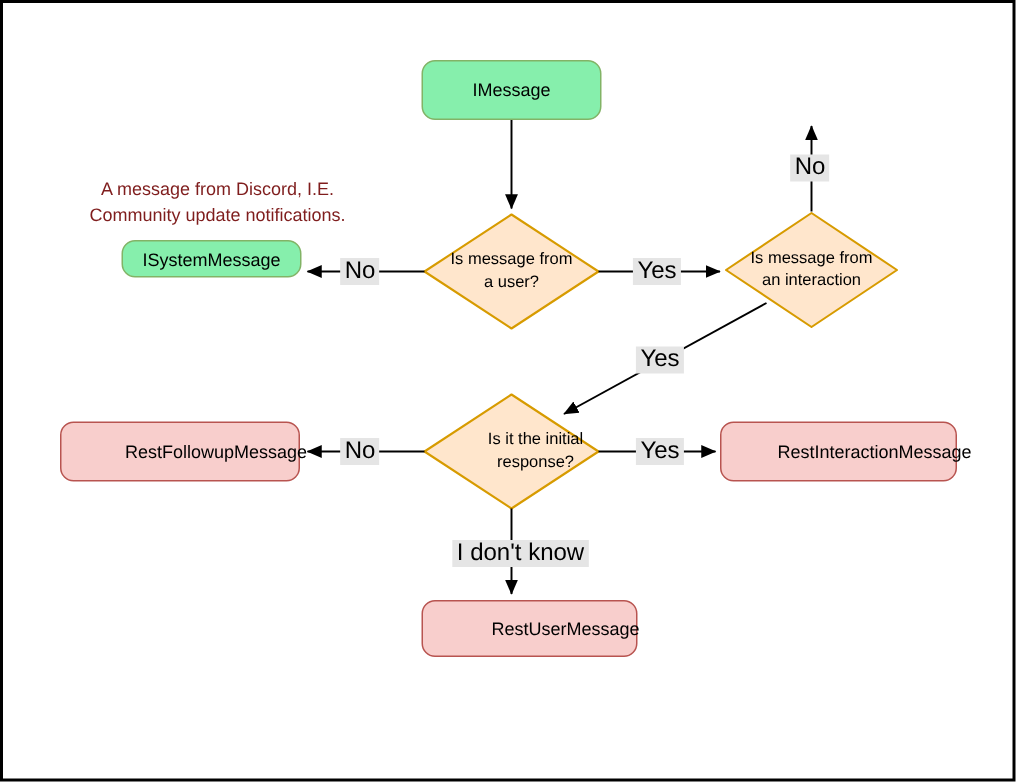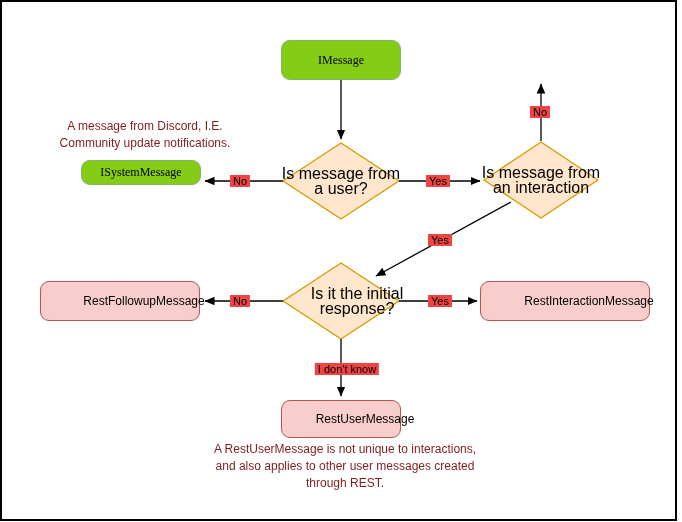--- a/index.html
+++ b/index.html
@@ -31,38 +31,38 @@
     position: absolute;
     box-sizing: border-box;
     border-radius: 9px;
     display: flex;
     align-items: center;
     justify-content: center;
     font-size: 12px;
     color: #000000;
     text-align: center;
   }
-  .node.green { background: #84cc16; border: 1.5px solid #82b366; font-family: Liberation Serif, serif; }
+  .node.green { background: #86efac; border: 1.5px solid #82b366; }
   .node.red   { background: #f8cecc; border: 1.5px solid #b85450; padding-left: 48px; }
   .diamond-label {
     position: absolute;
     width: 140px;
-    font-size: 16px;
+    font-size: 11px;
     line-height: 15px;
     color: #000000;
     text-align: center;
     white-space: pre-line;
     pointer-events: none;
   }
   .edge-label {
     position: absolute;
     transform: translate(-50%, -50%);
-    background: #ef4444;
+    background: #e5e5e5;
     padding: 0 3px;
-    font-size: 11px;
+    font-size: 16px;
     color: #000000;
     white-space: nowrap;
   }
   .annotation {
     position: absolute;
     font-size: 12px;
     line-height: 17px;
     color: #7f1d1d;
     text-align: center;
     white-space: pre-line;
@@ -93,37 +93,34 @@
     <line x1="511" y1="202" x2="376" y2="276" stroke-width="1.3" marker-end="url(#arrowhead)" stroke="#000000"></line>
     <line x1="283" y1="301" x2="205" y2="301" stroke-width="1.3" marker-end="url(#arrowhead)" stroke="#000000"></line>
     <line x1="399" y1="301" x2="477" y2="301" stroke-width="1.3" marker-end="url(#arrowhead)" stroke="#000000"></line>
     <line x1="341" y1="339" x2="341" y2="396" stroke-width="1.3" marker-end="url(#arrowhead)" stroke="#000000"></line>
   </svg>
 
   <div class="node green" style="left:281px; top:40px; width:120px; height:40px;">IMessage</div>
   <div class="node green" style="left:81px; top:160px; width:120px; height:25px;">ISystemMessage</div>
 
   <div class="node red" style="left:40px; top:281px; width:160px; height:40px;">RestFollowupMessage</div>
-  <div class="node red" style="left:480px; top:281px; width:170px; height:40px;">RestInteractionMessage</div>
-  <div class="node red" style="left:281px; top:400px; width:120px; height:38px;">RestUserMessage</div>
+  <div class="node red" style="left:480px; top:281px; width:158px; height:40px;">RestInteractionMessage</div>
+  <div class="node red" style="left:281px; top:400px; width:144px; height:38px;">RestUserMessage</div>
 
   <div class="diamond-label" style="left:271px; top:166px;">Is message from
 a user?</div>
   <div class="diamond-label" style="left:471px; top:165px;">Is message from
 an interaction</div>
   <div class="diamond-label" style="left:287px; top:286px;">Is it the initial
 response?</div>
 
   <div class="edge-label" style="left:240px; top:181px;">No</div>
   <div class="edge-label" style="left:438px; top:181px;">Yes</div>
   <div class="edge-label" style="left:540px; top:112px;">No</div>
   <div class="edge-label" style="left:440px; top:240px;">Yes</div>
   <div class="edge-label" style="left:240px; top:301px;">No</div>
   <div class="edge-label" style="left:440px; top:301px;">Yes</div>
   <div class="edge-label" style="left:347px; top:369px;">I don't know</div>
 
   <div class="annotation" style="left:25px; top:118px; width:240px;">A message from Discord, I.E.
 Community update notifications.</div>
-  <div class="annotation" style="left:175px; top:441px; width:340px;">A RestUserMessage is not unique to interactions,
-and also applies to other user messages created
-through REST.</div>
 
 </div>
 
 </body></html>

